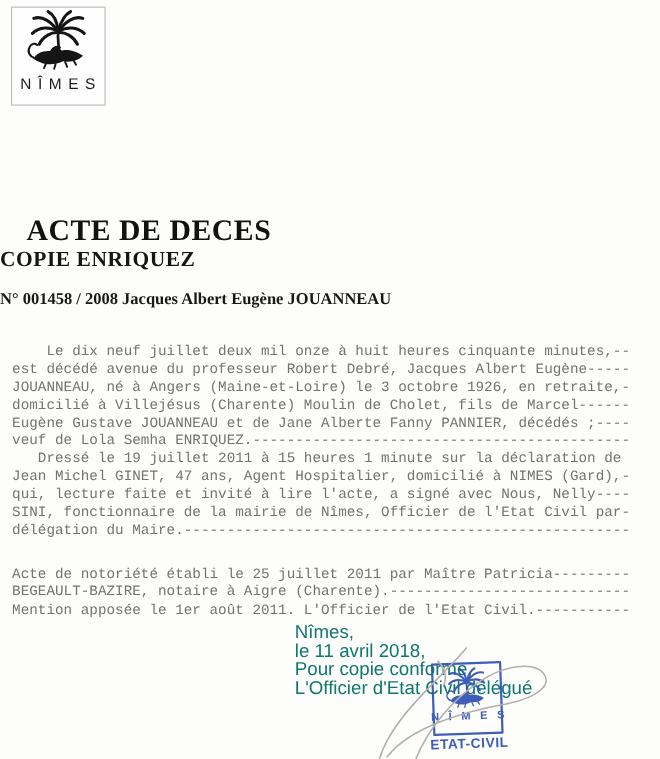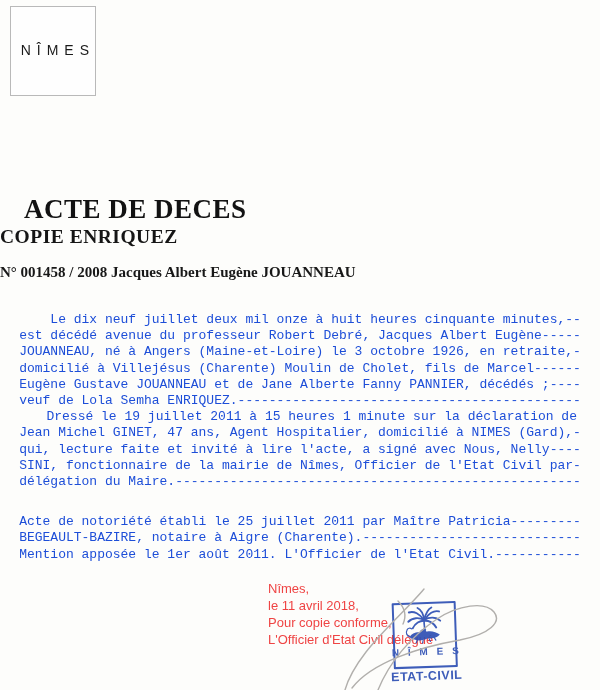--- a/index.html
+++ b/index.html
@@ -13,21 +13,21 @@
   }
   .page{position:absolute;inset:0;}
 
   
   .logo-box{
     position:absolute;left:10px;top:6px;
     width:86px;height:90px;
     border:1px solid #b9b9b9;
     background:#fefefe;
     color:#151515;
-    display:flex;flex-direction:row;align-items:center;
+    display:flex;flex-direction:column;align-items:center;
     box-sizing:border-box;
   }
   .logo-box svg{margin-top:1px;}
   .logo-city{
     font-family:"Liberation Sans", sans-serif;
     font-size:14px;letter-spacing:6px;
     padding-left:5px; 
     margin-top:-2px;
     color:#1a1a1a;
     white-space:nowrap;
@@ -52,30 +52,29 @@
   }
 
   
   .act-body{
     position:absolute;left:11px;top:312px;width:578px;
   }
   .act-body pre{
     margin:0;
     font-family:"Liberation Mono", "DejaVu Sans Mono", monospace;
     font-size:13px;line-height:16.2px;
-    color:#1d4ed8;
+    color:#737373;
     white-space:pre;
-    text-align:center;
   }
   .act-body pre.mention{margin-top:24px;}
 
   
   .sig-block{
-    position:absolute;left:268px;top:580px;
-    font-size:13px;line-height:17px;color:#ef4444;
+    position:absolute;left:268px;top:566px;
+    font-size:17px;line-height:17px;color:#0f766e;
   }
 
   
   .stamp{
     position:absolute;left:393px;top:602px;
     color:#2e50b4;
     transform:rotate(-2deg);
     opacity:0.92;
     text-align:center;
   }

